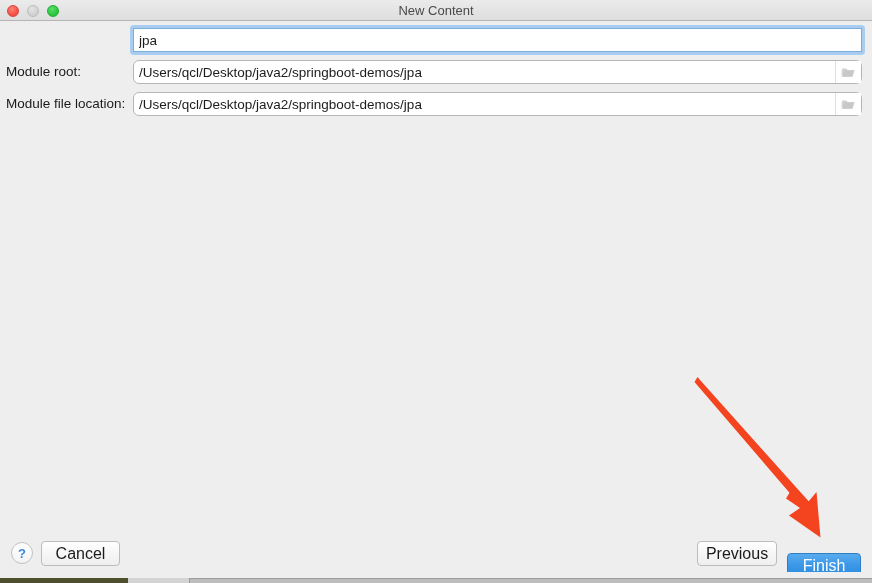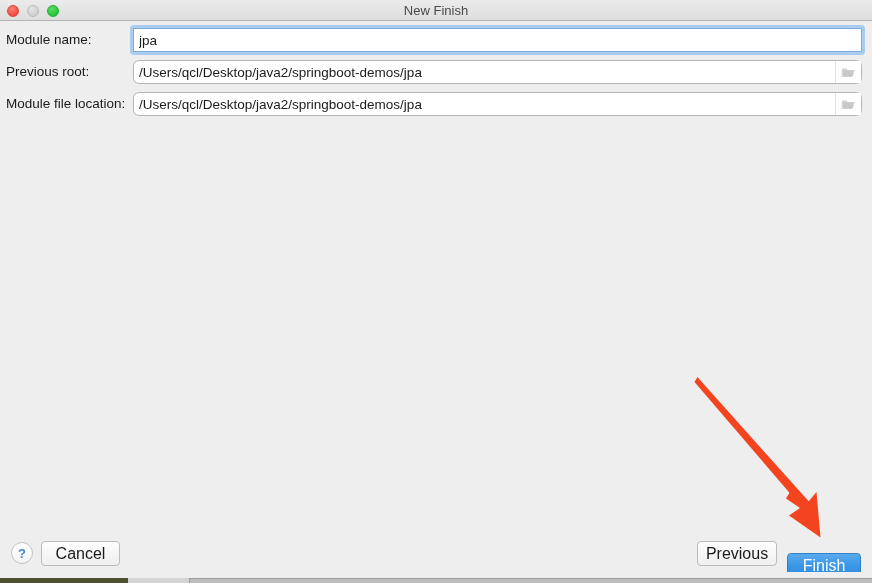--- a/index.html
+++ b/index.html
@@ -271,34 +271,33 @@
 </style>
 </head>
 <body>
 
 <div id="window">
 
   <div class="titlebar">
     <div class="traffic close"></div>
     <div class="traffic min"></div>
     <div class="traffic max"></div>
-    <div class="title-text">New Finish</div>
+    <div class="title-text">New Content</div>
   </div>
 
   <div class="form">
 
     <div class="form-row row-1">
-      <div class="field-label">Module name:</div>
       <div class="field-wrap focused">
         <input class="text-input" type="text" value="jpa" style="">
       </div>
     </div>
 
     <div class="form-row row-2">
-      <div class="field-label">Previous root:</div>
+      <div class="field-label">Module root:</div>
       <div class="field-wrap">
         <input class="text-input withbtn" type="text" value="/Users/qcl/Desktop/java2/springboot-demos/jpa" style="">
         <button class="browse-btn">
           <span>
             <svg width="15" height="13" viewBox="0 0 15 13">
               <path d="M1 2.5h4.3l1.2 1.5H13v1H1z" fill="#cfcfcf"></path>
               <path d="M0.6 4.6h11.2l-1.9 6.2H0.6z" fill="#d5d5d5"></path>
               <path d="M2.2 4.6h11.2l-1.9 6.2H2.2z" fill="#c8c8c8"></path>
             </svg>
           </span>

